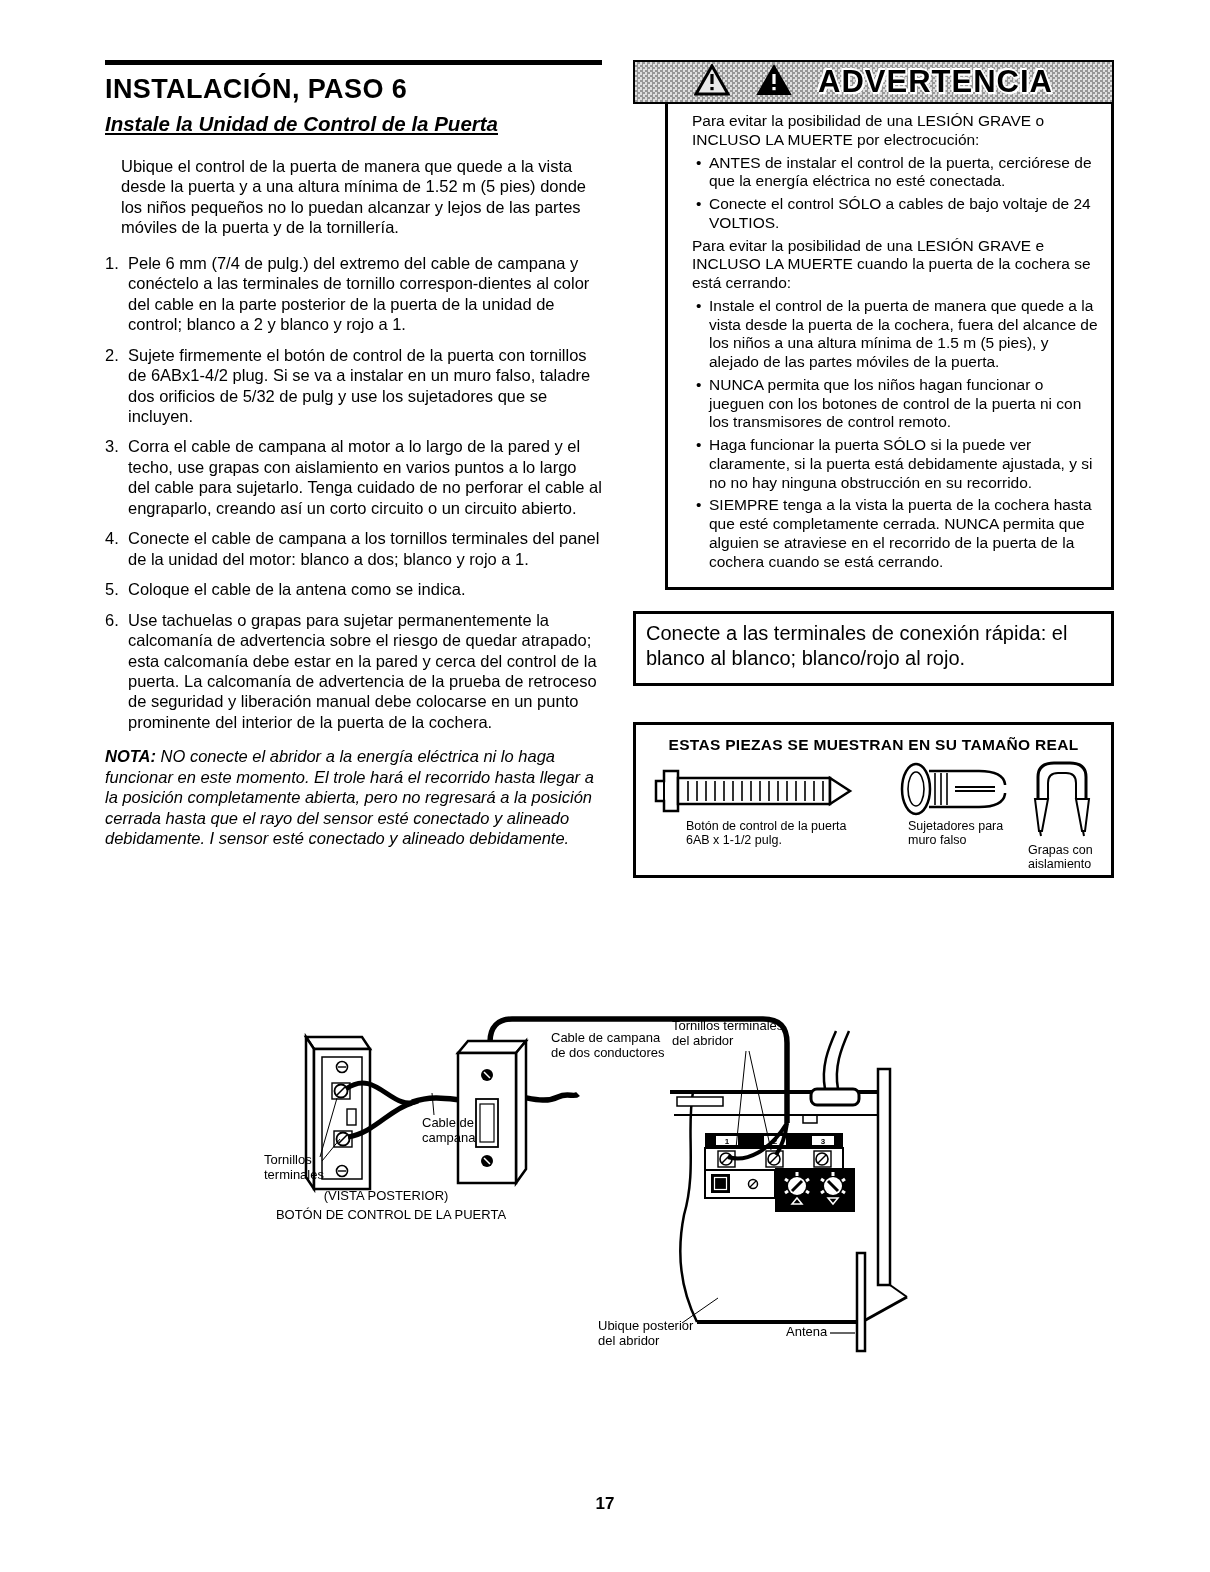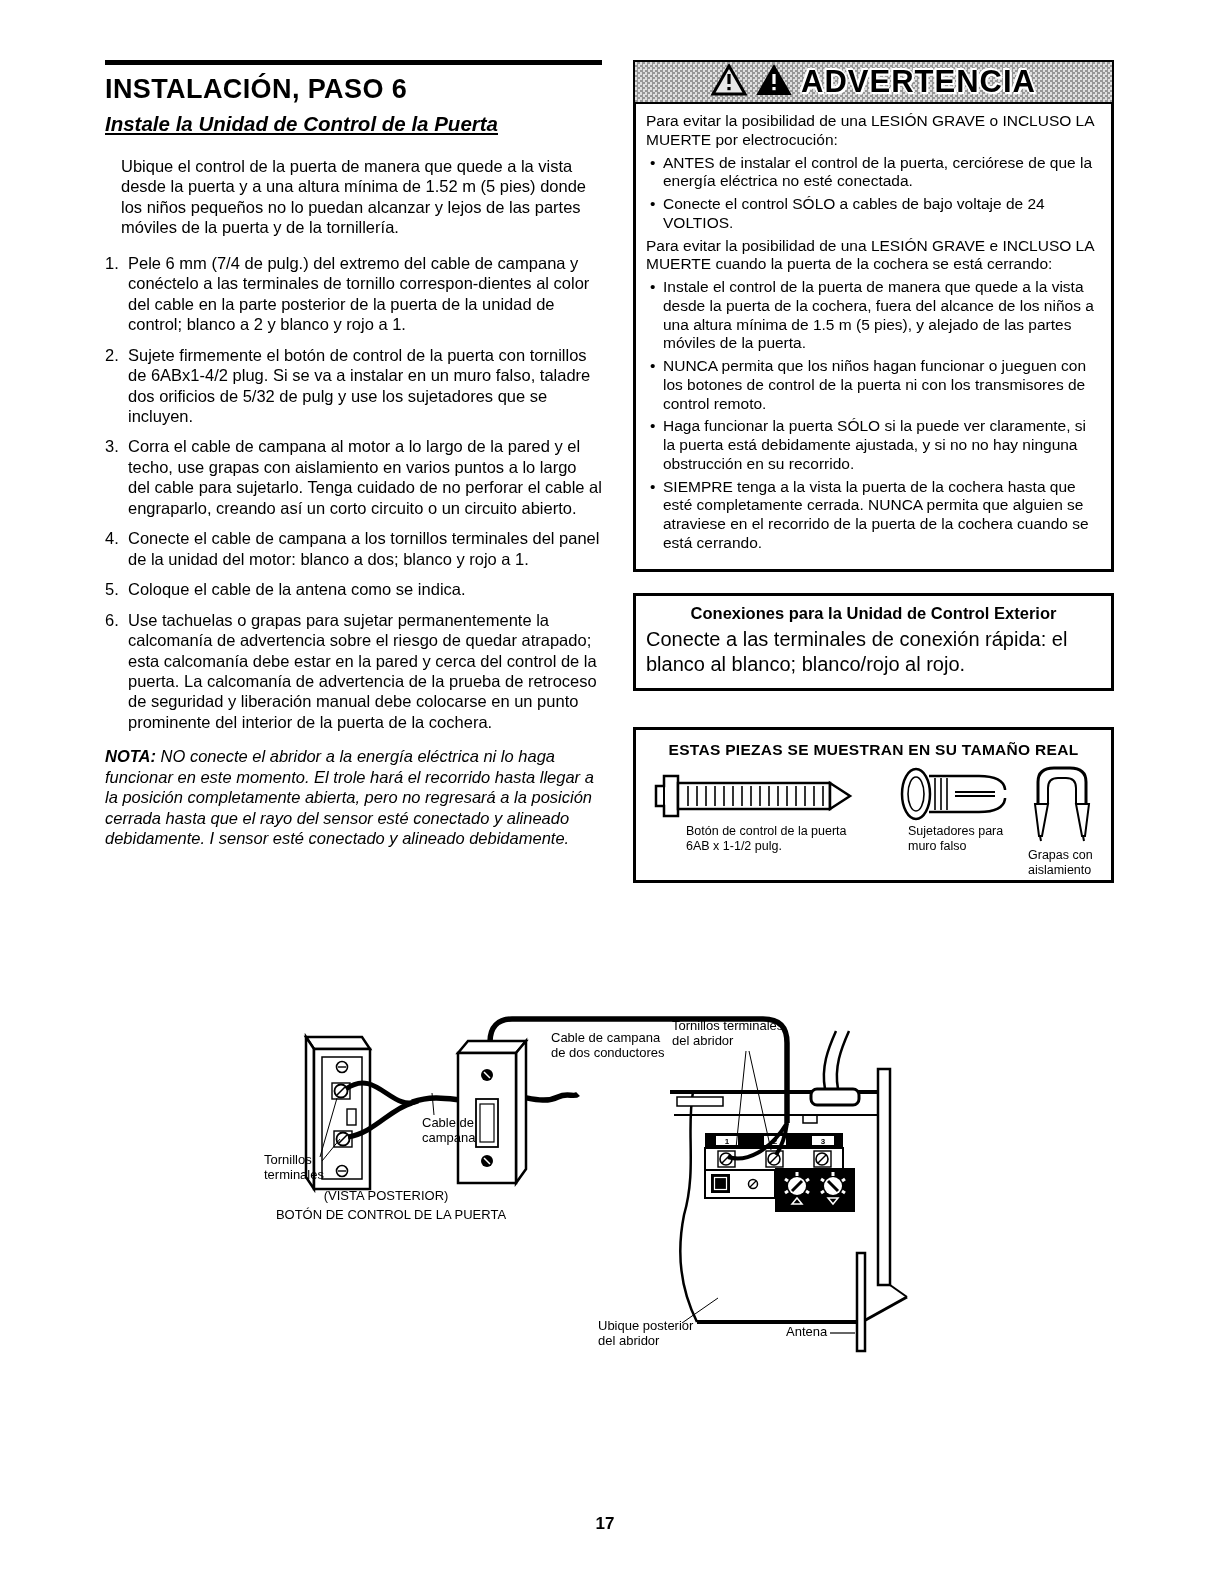--- a/index.html
+++ b/index.html
@@ -18,31 +18,31 @@
   ol.steps { list-style:none; margin:0; padding:0; }
   ol.steps li { display:flex; margin:0 0 10px 0; }
   ol.steps .num { flex:none; width:23px; }
   p.nota { margin:14px 0 0 0; font-style:italic; }
   p.nota b { font-style:italic; }
 
   
   .right-col { position:absolute; left:633px; top:60px; width:481px; }
   .warn-header {
     height:44px; border:2px solid #000; box-sizing:border-box;
-    display:flex; align-items:center; justify-content:center; gap:9px;
+    display:flex; align-items:center; justify-content:center; gap:26px;
     background:repeating-conic-gradient(#979797 0% 25%, #e0e0e0 0% 50%);
     background-size:5px 5px;
   }
   .warn-title {
     font-size:31px; font-weight:800; letter-spacing:1px;
     text-shadow:2px 0 0 #fff,-2px 0 0 #fff,0 2px 0 #fff,0 -2px 0 #fff,2px 2px 0 #fff,-2px -2px 0 #fff;
   }
   .warn-body {
-    border:3px solid #000; border-top:none; padding:8px 10px 12px 10px;
-    font-size:15.5px; line-height:1.21;
+    border:3px solid #000; border-top:none; padding:8px 10px 12px 24px;
+    font-size:15.5px; line-height:1.21;margin-left:32px;
   }
   .warn-body p { margin:0 0 3px 0; }
   ul.warn-list { list-style:none; margin:0 0 3px 0; padding:0; }
   ul.warn-list li { position:relative; padding-left:17px; margin:4px 0; }
   ul.warn-list li::before { content:"\2022"; position:absolute; left:4px; }
 
   .conn-box { border:3px solid #000; margin-top:21px; padding:7px 10px 11px 10px; }
   .conn-title { text-align:center; font-weight:bold; font-size:16.5px; margin:1px 0 4px 0; }
   .conn-text { font-size:20px; line-height:1.26; }
 
@@ -50,21 +50,21 @@
   .parts-title { text-align:center; font-weight:bold; font-size:15.5px; letter-spacing:.3px; margin-top:11px; }
   .part { position:absolute; }
   .part-label { position:absolute; font-size:12.5px; line-height:1.18; white-space:pre-line; }
 
   
   .diagram { position:absolute; left:250px; top:1005px; width:760px; height:395px; }
   .diagram svg { position:absolute; left:0; top:0; }
   .dlabel { position:absolute; font-size:13px; line-height:1.15; white-space:pre-line; }
   .dlabel.caps { font-size:13px; }
 
-  .page-num { position:absolute; top:1494px; left:0; width:100%; text-align:center; font-weight:bold; font-size:17px;margin-top:20px; }
+  .page-num { position:absolute; top:1494px; left:0; width:100%; text-align:center; font-weight:bold; font-size:17px; }
 
   svg .ln { stroke:#000; fill:none; }
   svg text.tnum { font-size:8px; font-weight:bold; font-family:"Liberation Sans",sans-serif; }
 </style>
 </head>
 <body>
 
 <div class="left-col">
   <div class="top-rule"></div>
   <h1 class="doc-title">INSTALACIÓN, PASO 6</h1>
@@ -130,21 +130,20 @@
     <p>Para evitar la posibilidad de una LESIÓN GRAVE e INCLUSO LA MUERTE cuando la puerta de la cochera se está cerrando:</p>
     <ul class="warn-list">
       <li>Instale el control de la puerta de manera que quede a la vista desde la puerta de la cochera, fuera del alcance de los niños a una altura mínima de 1.5 m (5 pies), y alejado de las partes móviles de la puerta.</li>
       <li>NUNCA permita que los niños hagan funcionar o jueguen con los botones de control de la puerta ni con los transmisores de control remoto.</li>
       <li>Haga funcionar la puerta SÓLO si la puede ver claramente, si la puerta está debidamente ajustada, y si no no hay ninguna obstrucción en su recorrido.</li>
       <li>SIEMPRE tenga a la vista la puerta de la cochera hasta que esté completamente cerrada. NUNCA permita que alguien se atraviese en el recorrido de la puerta de la cochera cuando se está cerrando.</li>
     </ul>
   </div>
 
   <div class="conn-box">
-    <div class="conn-title">Conexiones para la Unidad de Control Exterior</div>
     <div class="conn-text">Conecte a las terminales de conexión rápida: el blanco al blanco; blanco/rojo al rojo.</div>
   </div>
 
   <div class="parts-box">
     <div class="parts-title">ESTAS PIEZAS SE MUESTRAN EN SU TAMAÑO REAL</div>
 
     <span class="part" style="left:14px; top:40px;">
       <svg width="240" height="52" viewBox="0 0 240 52">
         <path class="ln" stroke-width="2.5" d="M28,6 L28,46 L14,46 L14,36 L6,36 L6,26 L6,16 L14,16 L14,6 Z"></path>
         <line x1="14" y1="16" x2="14" y2="36" stroke="#000" stroke-width="2"></line>

